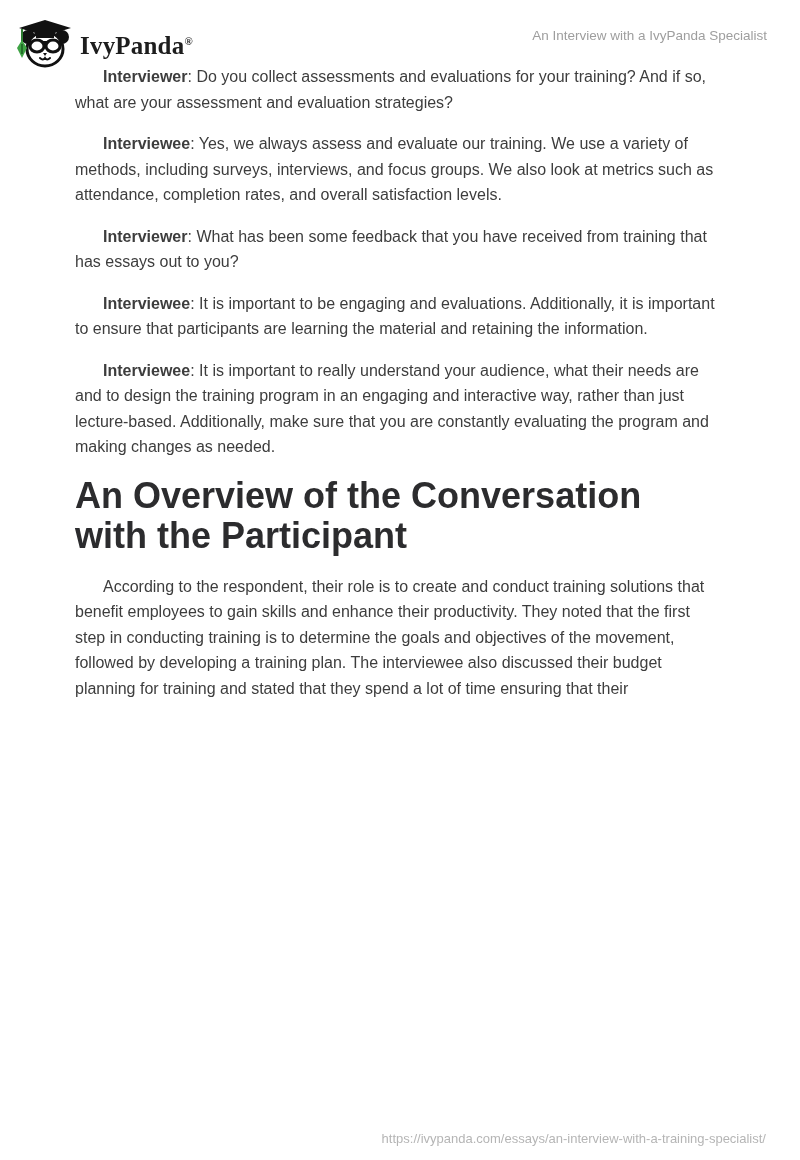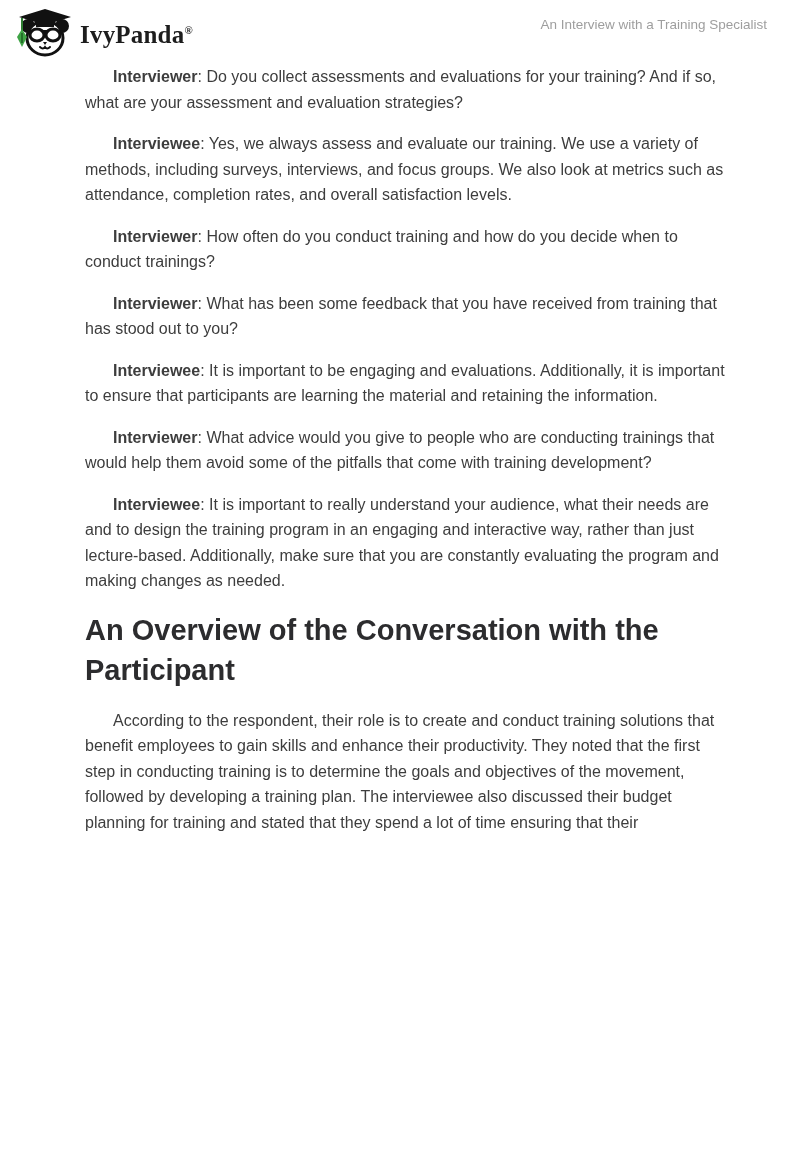--- a/index.html
+++ b/index.html
@@ -7,21 +7,21 @@
   body { font-family: "Liberation Sans", sans-serif; }
   .page {
     position: relative;
     width: 800px;
     height: 1160px;
     background: #ffffff;
     overflow: hidden;
   }
   .page-header {
     position: absolute;
-    top: 8px; left: 14px; right: 33px;
+    top: 19px; left: 14px; right: 33px;
     display: flex;
     align-items: flex-start;
   }
   .logo-group { display: flex; align-items: center; }
   .brand-text {
     font-family: "Liberation Serif", serif;
     font-weight: 700;
     font-size: 25px;
     color: #1d1d1d;
     margin-left: 6px;
@@ -30,33 +30,33 @@
   .brand-text sup { font-size: 11px; vertical-align: super; }
   .doc-title {
     margin-left: auto;
     padding-top: 9px;
     font-size: 13.5px;
     color: #9e9e9e;
   }
   .content {
     position: absolute;
     top: 64px;
-    left: 85px;
+    left: 75px;
     width: 643px;
   }
   .para {
     font-size: 16px;
     line-height: 25.5px;
     color: #3d3d3d;
     text-indent: 28px;
     margin: 0 0 16px 0;
   }
   .para b { font-weight: 700; color: #3d3d3d; }
   .section-heading {
-    font-size: 29px;
+    font-size: 36px;
     line-height: 40px;
     font-weight: 700;
     color: #2c2c2e;
     margin: 8px 0 18px 0;
   }
   .page-footer {
     position: absolute;
     right: 34px;
     bottom: 14px;
     font-size: 13px;
@@ -90,42 +90,43 @@
           <polygon points="31,1 57,9 31,17 5,9" fill="#111"></polygon>
           <rect x="22" y="13" width="18" height="6" fill="#111"></rect>
 
           <line x1="8" y1="10" x2="8" y2="23" stroke="#2e7d32" stroke-width="2"></line>
           <polygon points="8,21 13,29 8,39 3,29" fill="#3fa345"></polygon>
           <line x1="8" y1="25" x2="8" y2="35" stroke="#1b5e20" stroke-width="1.5"></line>
         </svg>
       </span>
       <span class="brand-text"><span>IvyPanda</span><sup>®</sup></span>
     </div>
-    <div class="doc-title">An Interview with a Training Specialist</div>
+    <div class="doc-title">An Interview with a IvyPanda Specialist</div>
   </div>
 
   <div class="content">
 
     <p class="para"><b>Interviewer</b><span>: Do you collect assessments and evaluations for your training? And if so, what are your assessment and evaluation strategies?</span></p>
 
     <p class="para"><b>Interviewee</b><span>: Yes, we always assess and evaluate our training. We use a variety of methods, including surveys, interviews, and focus groups. We also look at metrics such as attendance, completion rates, and overall satisfaction levels.</span></p>
 
-    <p class="para"><b>Interviewer</b><span>: How often do you conduct training and how do you decide when to conduct trainings?</span></p>
 
 
 
 
-    <p class="para"><b>Interviewer</b><span>: What has been some feedback that you have received from training that has stood out to you?</span></p>
+    <p class="para"><b>Interviewer</b><span>: What has been some feedback that you have received from training that has essays out to you?</span></p>
 
     <p class="para"><b>Interviewee</b><span>: It is important to be engaging and evaluations. Additionally, it is important to ensure that participants are learning the material and retaining the information.</span></p>
 
-    <p class="para"><b>Interviewer</b><span>: What advice would you give to people who are conducting trainings that would help them avoid some of the pitfalls that come with training development?</span></p>
 
     <p class="para"><b>Interviewee</b><span>: It is important to really understand your audience, what their needs are and to design the training program in an engaging and interactive way, rather than just lecture-based. Additionally, make sure that you are constantly evaluating the program and making changes as needed.</span></p>
 
     <h2 class="section-heading">An Overview of the Conversation with the Participant</h2>
 
     <p class="para">According to the respondent, their role is to create and conduct training solutions that benefit employees to gain skills and enhance their productivity. They noted that the first step in conducting training is to determine the goals and objectives of the movement, followed by developing a training plan. The interviewee also discussed their budget planning for training and stated that they spend a lot of time ensuring that their</p>
 
   </div>
 
+  <div class="page-footer">
+    <span>https://ivypanda.com/essays/an-interview-with-a-training-specialist/</span>
+  </div>
 
 </div>
 
 </body></html>

